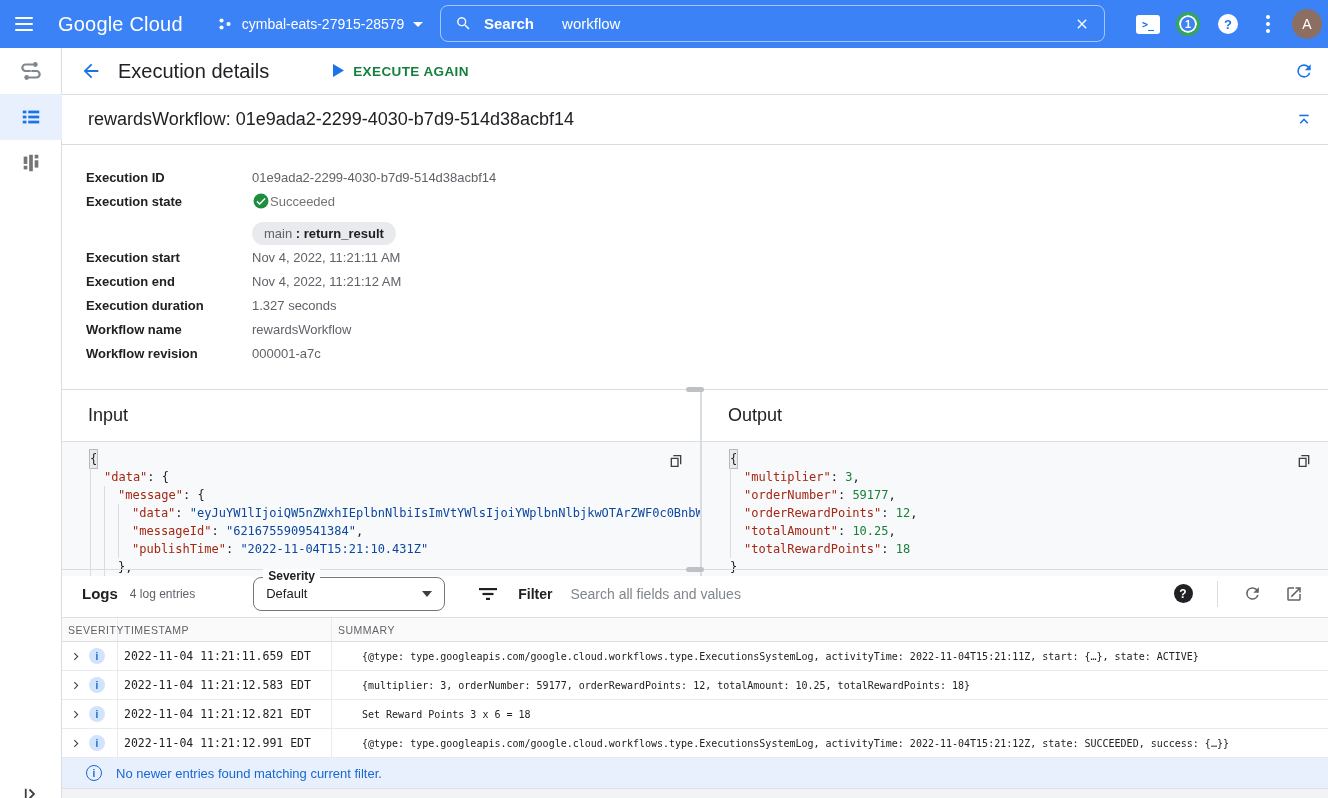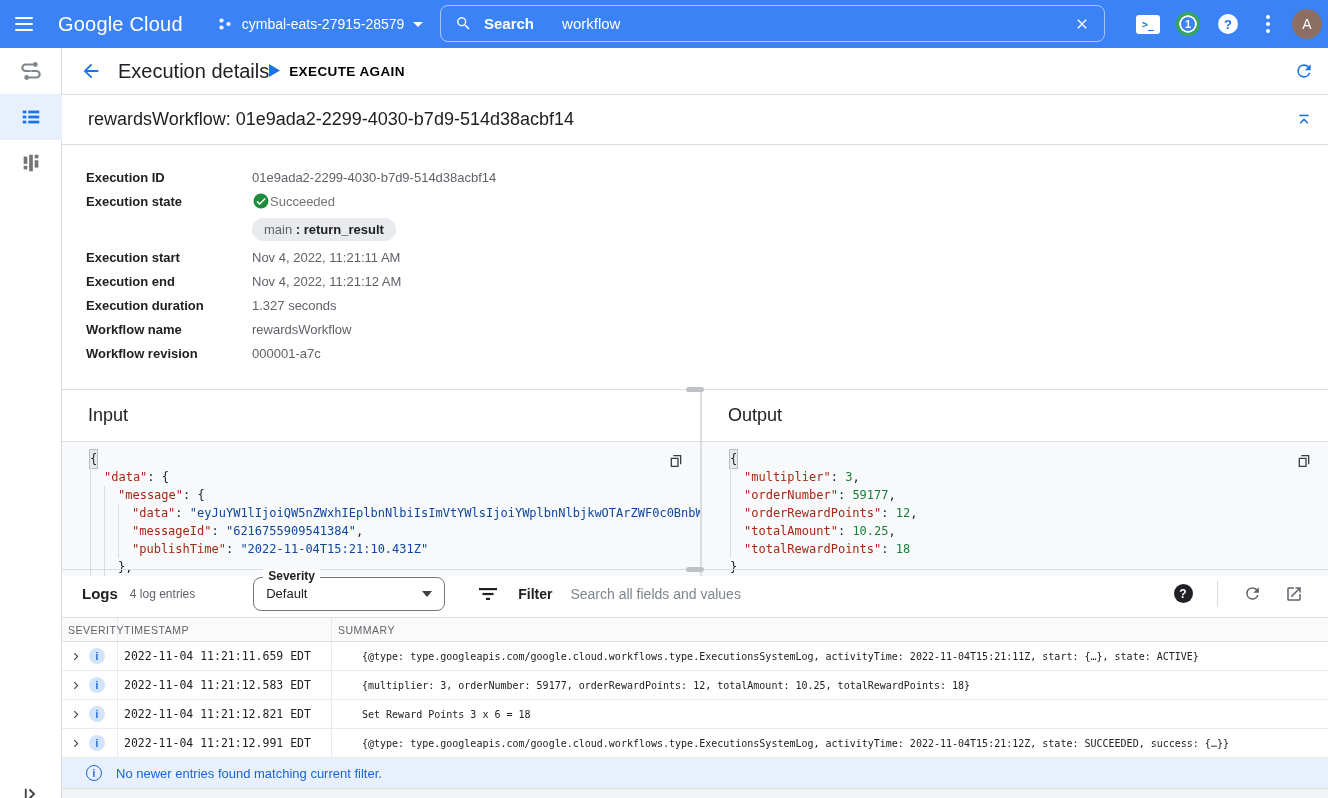--- a/index.html
+++ b/index.html
@@ -34,35 +34,35 @@
   .app-body{display:flex;height:750px}
   .rail{position:relative;width:62px;border-right:1px solid #dadce0;flex:none}
   .rail-item{width:62px;height:46px;display:flex;align-items:center;justify-content:center;cursor:pointer}
   .rail-item.selected{background:#e8f0fe}
   .rail-expand{position:absolute;bottom:-5px;left:22px;cursor:pointer}
   .content{flex:1;display:flex;flex-direction:column;min-width:0}
   
   .page-header{height:47px;border-bottom:1px solid #dadce0;display:flex;align-items:center;flex:none}
   .back-btn{margin-left:18px;cursor:pointer}
   .ph-title{font-size:20px;margin-left:16px;color:#202124}
-  .execute-btn{display:flex;align-items:flex-start;gap:9px;color:#000000;font-weight:700;font-size:13.5px;
-    letter-spacing:.4px;cursor:pointer}
+  .execute-btn{display:flex;align-items:flex-start;gap:9px;color:#15803d;font-weight:700;font-size:13.5px;
+    letter-spacing:.4px;margin-left:64px;cursor:pointer}
   .refresh-btn{margin-left:auto;margin-right:14px;cursor:pointer}
   
   .title-row{height:50px;border-bottom:1px solid #dadce0;display:flex;align-items:center;
     padding:0 16px 0 26px;flex:none}
   .exec-title{font-size:18px;font-weight:400;color:#202124}
   .collapse-btn{margin-left:auto;cursor:pointer}
   
   .details{height:244px;padding:20px 0 0 24px;flex:none;overflow:hidden}
   .detail-row{display:flex;height:24px;align-items:center;font-size:13px}
   .detail-label{width:166px;font-weight:700;color:#202124;flex:none}
   .detail-value{color:#5f6368}
   .state-value{display:flex;align-items:center;color:#737373}
-  .badge-row{height:32px;display:flex;align-items:center;padding-left:166px}
+  .badge-row{height:32px;display:flex;align-items:flex-end;padding-left:166px}
   .pill{background:#e8eaed;border-radius:12px;height:23px;display:inline-flex;align-items:center;
     padding:0 12px;font-size:13px}
   .pill-scope{color:#5f6368}
   .pill-step{color:#202124;font-weight:700;white-space:pre}
   
   .io{height:180px;border-top:1px solid #dadce0;display:grid;grid-template-columns:638px 2px 1fr;
     position:relative;flex:none}
   .drag-handle{position:absolute;top:-3px;left:50%;transform:translateX(-50%);width:18px;height:5px;
     border-radius:3px;background:#bdc1c6;z-index:3;cursor:row-resize}
   .io-divider{background:#dadce0}

